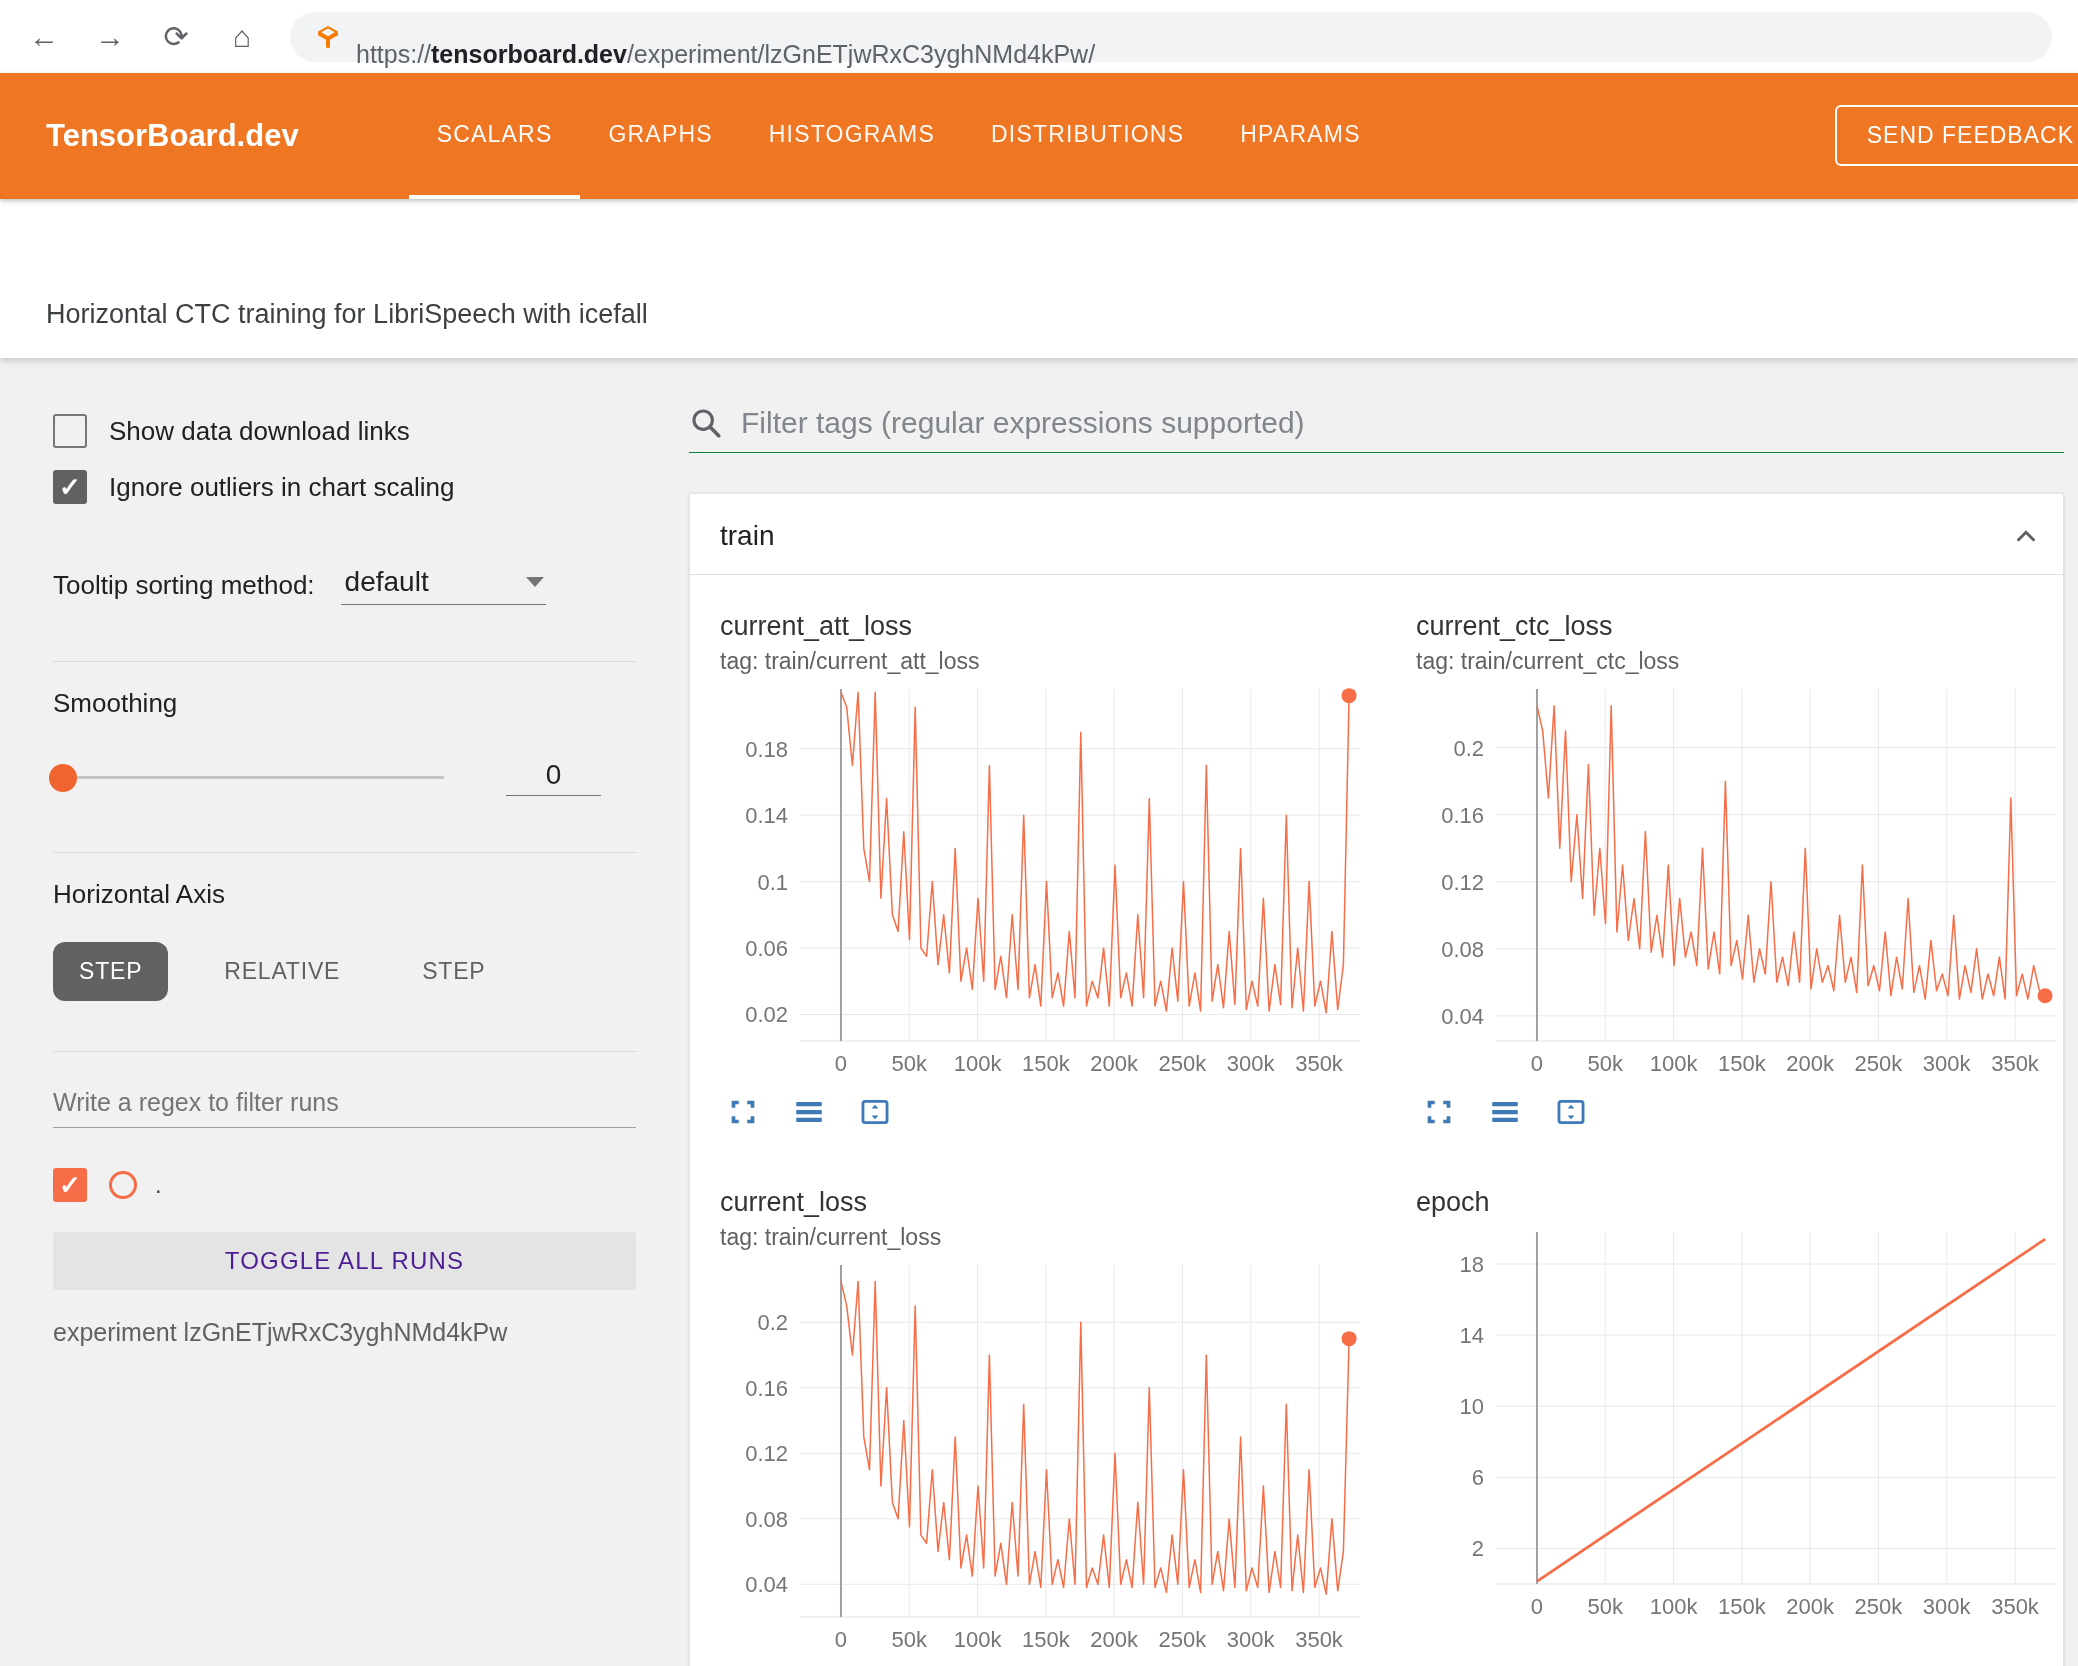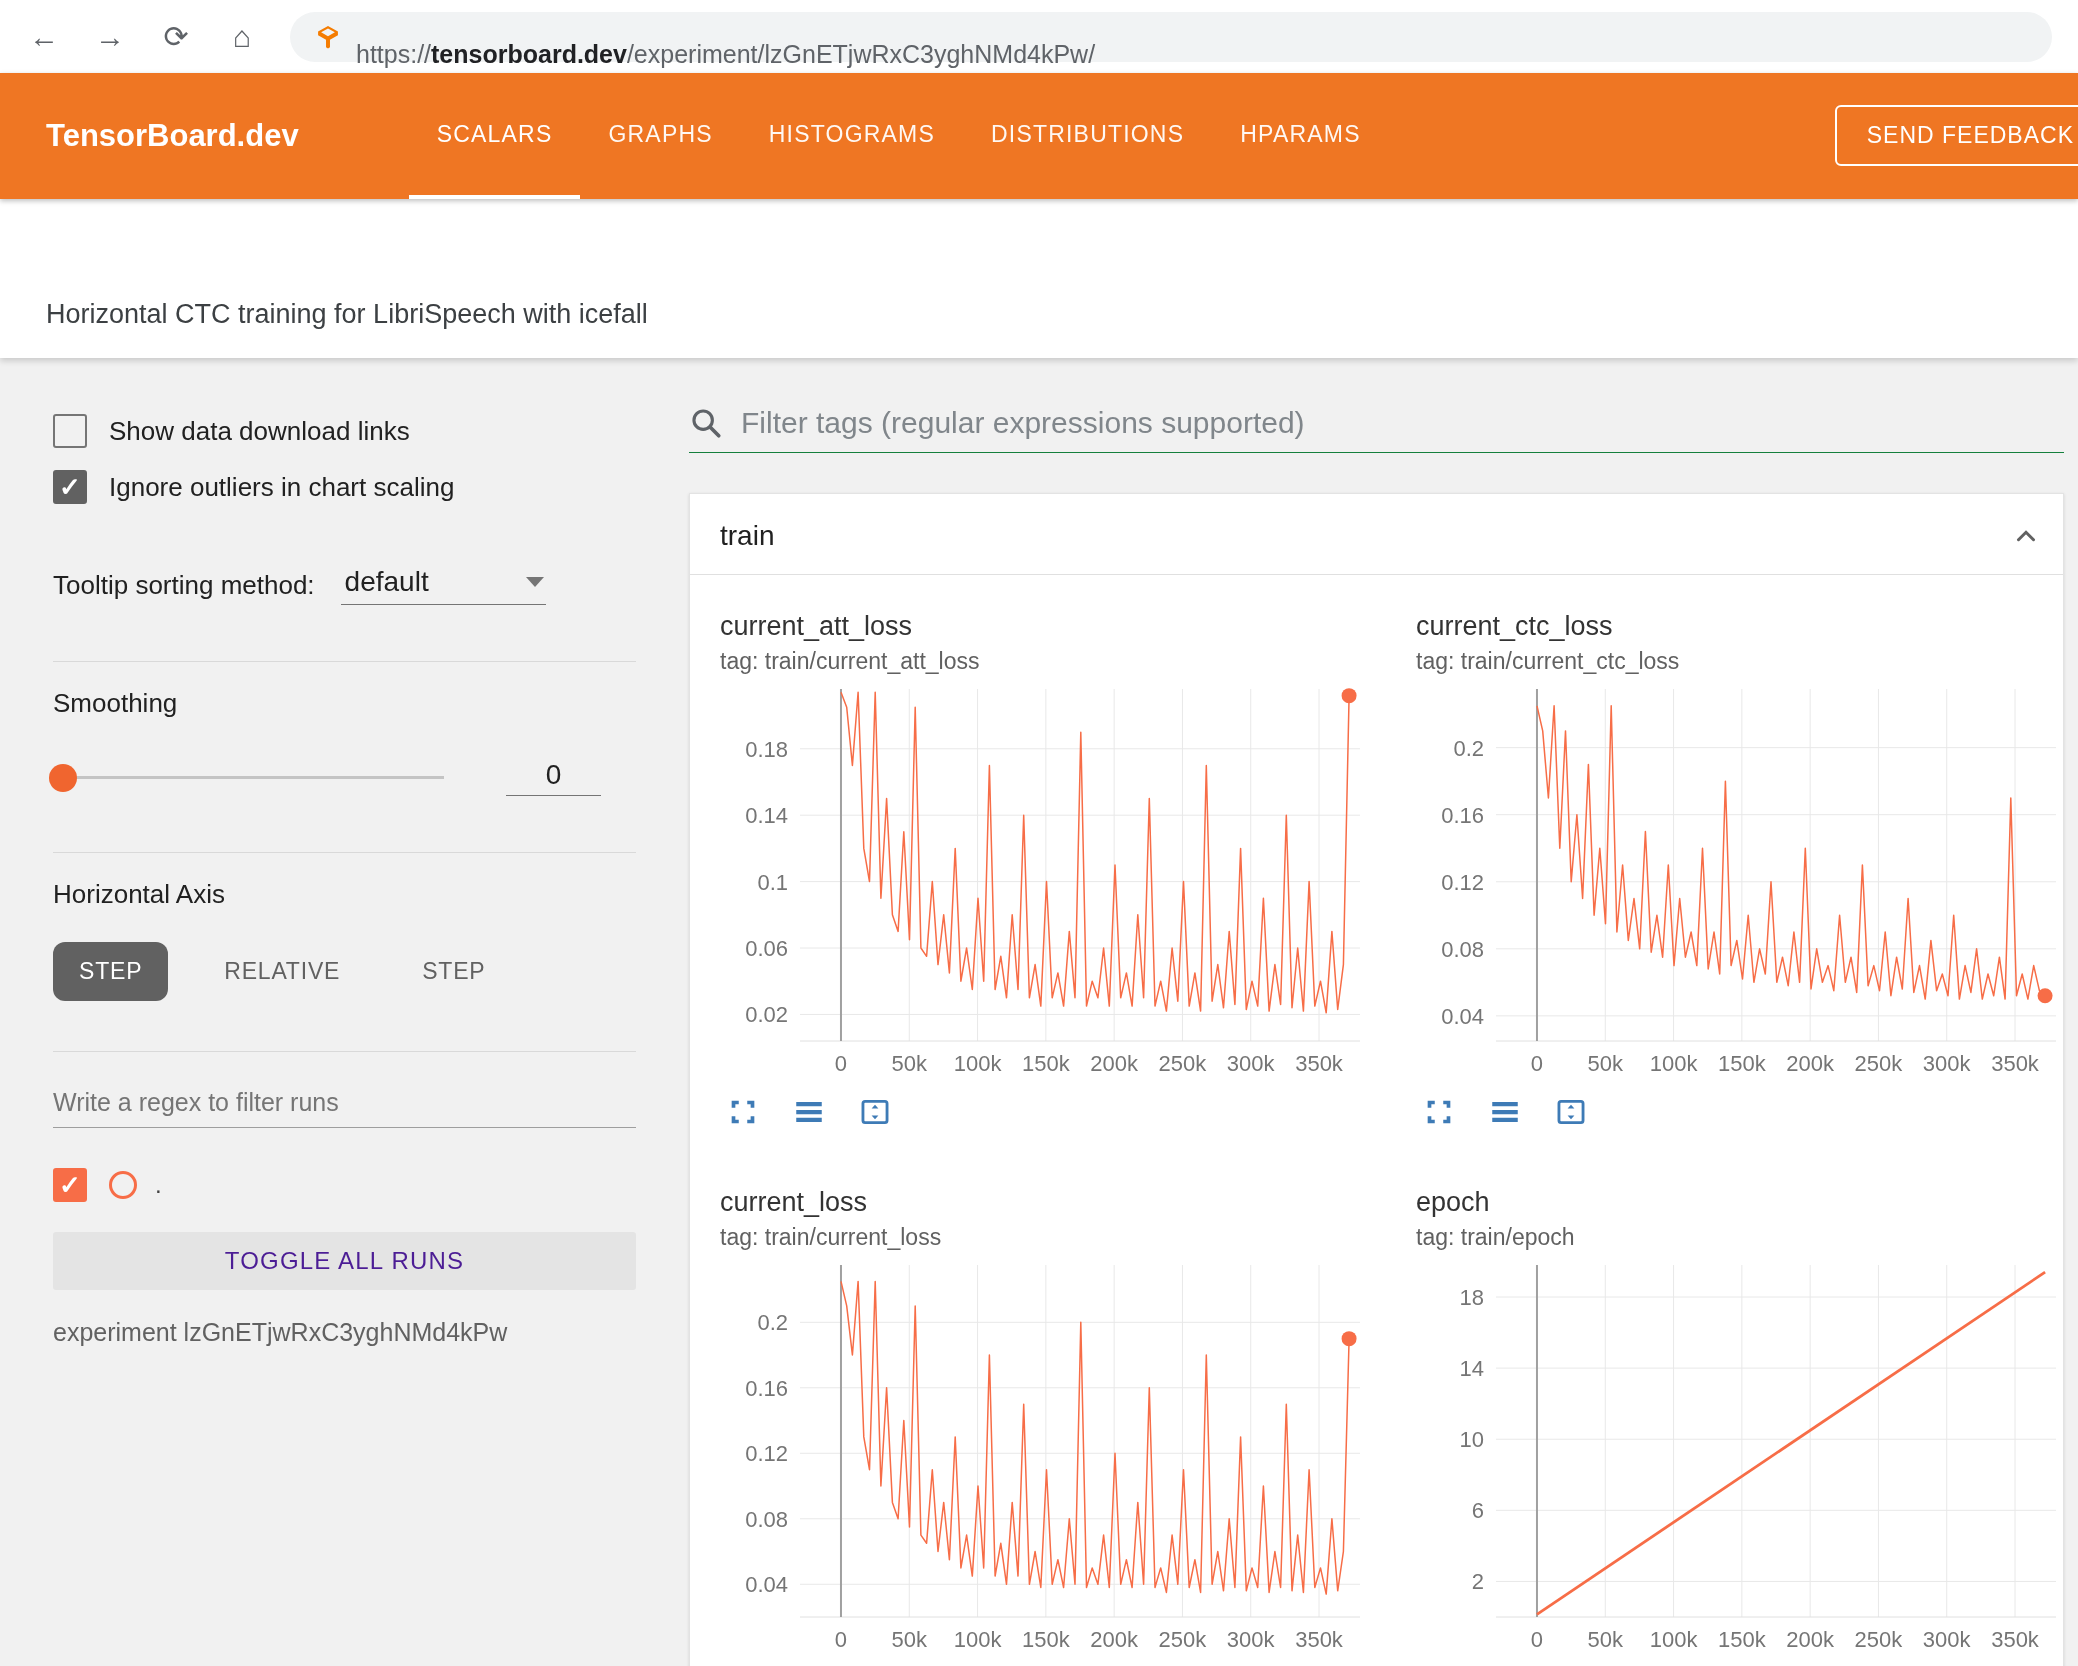--- a/index.html
+++ b/index.html
@@ -377,21 +377,20 @@
                 <g clip-path="url(#clip2)">
                   <polyline points="121.0,22.4 126.7,46.9 132.4,96.0 138.1,22.4 143.8,177.9 149.5,210.7 155.2,22.4 160.9,227.0 166.6,128.8 172.4,243.4 178.1,259.8 183.8,161.5 189.5,268.0 195.2,46.9 200.9,276.1 206.6,284.3 212.3,210.7 218.0,292.5 223.7,243.4 229.4,300.7 235.2,177.9 240.9,308.9 246.6,276.1 252.3,317.1 258.0,227.0 263.7,308.9 269.4,96.0 275.1,317.1 280.8,284.3 286.5,325.3 292.2,243.4 298.0,317.1 303.7,145.2 309.4,325.3 315.1,292.5 320.8,328.5 326.5,210.7 332.2,325.3 337.9,300.7 343.6,328.5 349.3,259.8 355.0,325.3 360.8,63.3 366.5,328.5 372.2,308.9 377.9,325.3 383.6,276.1 389.3,328.5 395.0,194.3 400.7,325.3 406.4,300.7 412.1,328.5 417.8,243.4 423.6,325.3 429.3,128.8 435.0,328.5 440.7,308.9 446.4,333.4 452.1,276.1 457.8,325.3 463.5,210.7 469.2,328.5 474.9,300.7 480.6,333.4 486.3,96.0 492.1,325.3 497.8,292.5 503.5,331.8 509.2,259.8 514.9,328.5 520.6,177.9 526.3,331.8 532.0,308.9 537.7,328.5 543.4,227.0 549.1,333.4 554.9,292.5 560.6,328.5 566.3,145.2 572.0,331.8 577.7,276.1 583.4,333.4 589.1,210.7 594.8,328.5 600.5,308.9 606.2,335.1 611.9,259.8 617.7,331.8 623.4,292.5 629.1,79.7" fill="none" stroke="#f76d47" stroke-width="1.5" stroke-linejoin="round"></polyline>
                 </g>
                 <circle cx="629.0731707317073" cy="79.67441860465114" r="7.5" fill="#f76d47"></circle>
               </svg></div>
 
         </div>
 
         <div class="chart-card">
           <div class="chart-title">epoch</div>
-          <div class="chart-tag">tag: train/epoch</div>
           <div class="plot"><svg width="652" height="398" viewBox="0 0 652 398">
                 <line x1="120.97560975609755" y1="6" x2="120.97560975609755" y2="358" stroke="#e8e8e8"></line>
                 <text x="120.97560975609755" y="388" text-anchor="middle" font-size="22" fill="#757575" font-family="Liberation Sans, sans-serif">0</text>
                 <line x1="189.2682926829268" y1="6" x2="189.2682926829268" y2="358" stroke="#e8e8e8"></line>
                 <text x="189.2682926829268" y="388" text-anchor="middle" font-size="22" fill="#757575" font-family="Liberation Sans, sans-serif">50k</text>
                 <line x1="257.5609756097561" y1="6" x2="257.5609756097561" y2="358" stroke="#e8e8e8"></line>
                 <text x="257.5609756097561" y="388" text-anchor="middle" font-size="22" fill="#757575" font-family="Liberation Sans, sans-serif">100k</text>
                 <line x1="325.8536585365854" y1="6" x2="325.8536585365854" y2="358" stroke="#e8e8e8"></line>
                 <text x="325.8536585365854" y="388" text-anchor="middle" font-size="22" fill="#757575" font-family="Liberation Sans, sans-serif">150k</text>
                 <line x1="394.1463414634147" y1="6" x2="394.1463414634147" y2="358" stroke="#e8e8e8"></line>

